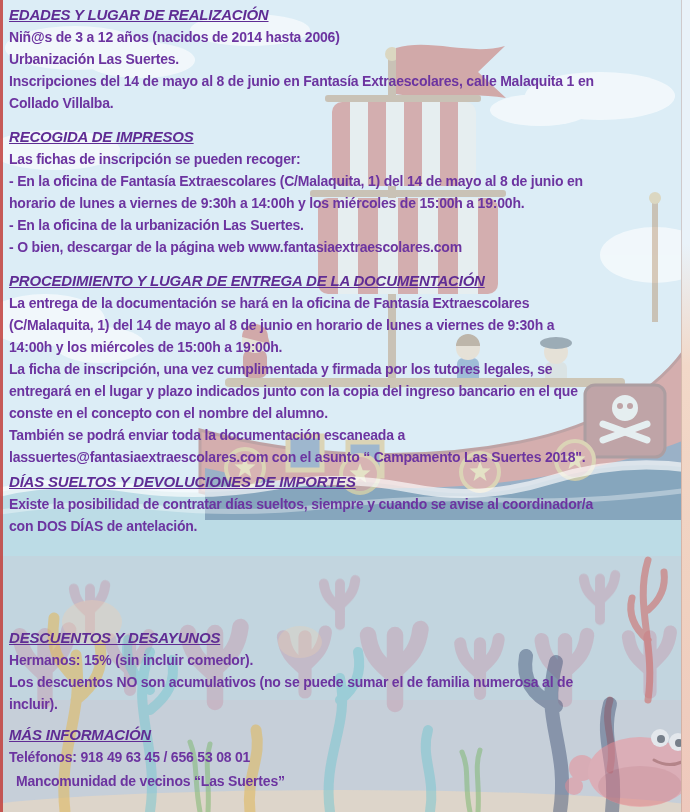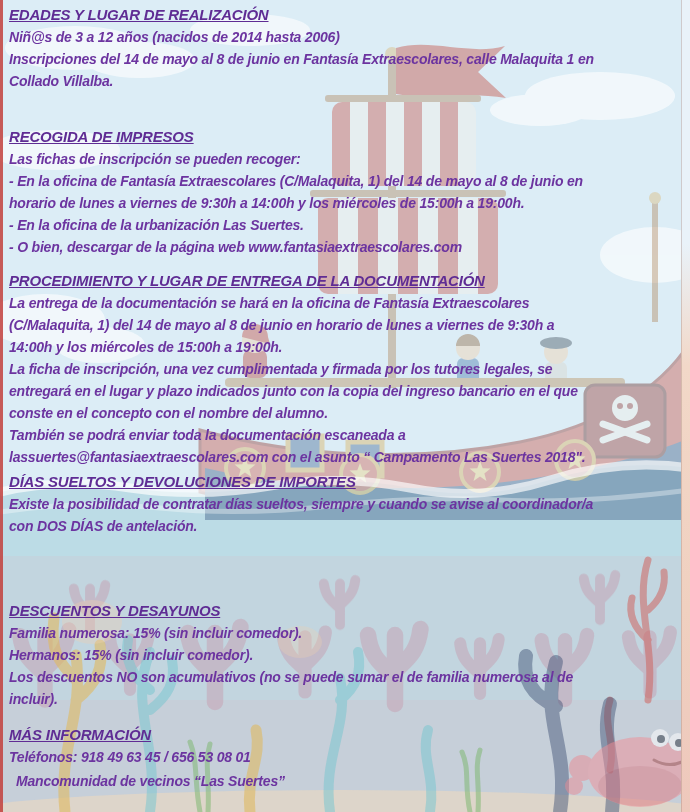--- a/index.html
+++ b/index.html
@@ -5,24 +5,24 @@
   html,body{margin:0;padding:0;}
   body{width:690px;height:812px;overflow:hidden;font-family:"Liberation Sans",sans-serif;background:#dcedf6;}
   .page{position:relative;width:690px;height:812px;overflow:hidden;}
   .bg{position:absolute;top:0;left:0;width:690px;height:812px;display:block;}
   .left-edge{position:absolute;top:0;left:0;width:3px;height:812px;background:#c2403c;opacity:.85;}
   .right-edge{position:absolute;top:0;right:0;width:8px;height:812px;
     background:linear-gradient(180deg,#e9f2f9 0%,#e9f2f9 30%,#f2d8c8 45%,#f0d0c0 75%,#eec8bc 100%);
     border-left:1px solid rgba(160,130,120,.35);}
   .content{position:absolute;top:0;left:0;width:618px;height:812px;}
   section{position:absolute;left:9px;right:17px;}
-  .s0{top:4px}.s1{top:126px}.s2{top:270px}.s3{top:471px}.s4{top:600px}.s5{top:724px}.s6{top:770px}
+  .s0{top:4px}.s1{top:126px}.s2{top:270px}.s3{top:471px}.s4{top:627px}.s5{top:724px}.s6{top:770px}
   h2{margin:0;font-size:15px;line-height:22px;font-weight:bold;font-style:italic;
      color:#5f2c94;text-decoration:underline;letter-spacing:-0.2px;}
-  p{margin:0;font-size:14px;line-height:22px;font-weight:bold;font-style:italic;
+  p{margin:0;font-size:14px;line-height:22px;font-weight:bold;
      color:#6c34a0;letter-spacing:-0.2px;}
   p.indent{padding-left:7px;}
 </style>
 </head>
 <body>
 
 <div class="page">
 
   <svg class="bg" viewBox="0 0 690 812" aria-hidden="true">
     <defs>
@@ -191,20 +191,21 @@
   </svg>
 
   <div class="left-edge"></div>
   <div class="right-edge"></div>
 
   <main class="content">
 
     <section class="s0">
       <h2>EDADES Y LUGAR DE REALIZACIÓN</h2>
       <p>Niñ@s de 3 a 12 años (nacidos de 2014 hasta 2006)</p>
+      <p>Urbanización Las Suertes.</p>
       <p>Inscripciones del 14 de mayo al 8 de junio en Fantasía Extraescolares, calle Malaquita 1 en Collado Villalba.</p>
     </section>
 
     <section class="s1">
       <h2>RECOGIDA DE IMPRESOS</h2>
       <p>Las fichas de inscripción se pueden recoger:</p>
       <p>- En la oficina de Fantasía Extraescolares (C/Malaquita, 1) del 14 de mayo al 8 de junio en horario de lunes a viernes de 9:30h a 14:00h y los miércoles de 15:00h a 19:00h.</p>
       <p>- En la oficina de la urbanización Las Suertes.</p>
       <p>- O bien, descargar de la página web www.fantasiaextraescolares.com</p>
     </section>
@@ -216,21 +217,20 @@
       <p>También se podrá enviar toda la documentación escaneada a lassuertes@fantasiaextraescolares.com con el asunto “ Campamento Las Suertes 2018".</p>
     </section>
 
     <section class="s3">
       <h2>DÍAS SUELTOS Y DEVOLUCIONES DE IMPORTES</h2>
       <p>Existe la posibilidad de contratar días sueltos, siempre y cuando se avise al coordinador/a con DOS DÍAS de antelación.</p>
     </section>
 
     <section class="s4">
       <h2>DESCUENTOS Y DESAYUNOS</h2>
-      <p>Familia numerosa: 15% (sin incluir comedor).</p>
       <p>Hermanos: 15% (sin incluir comedor).</p>
       <p>Los descuentos NO son acumulativos (no se puede sumar el de familia numerosa al de incluir).</p>
     </section>
 
     <section class="s5">
       <h2>MÁS INFORMACIÓN</h2>
       <p>Teléfonos: 918 49 63 45 / 656 53 08 01</p>
     </section>
 
     <section class="s6">

